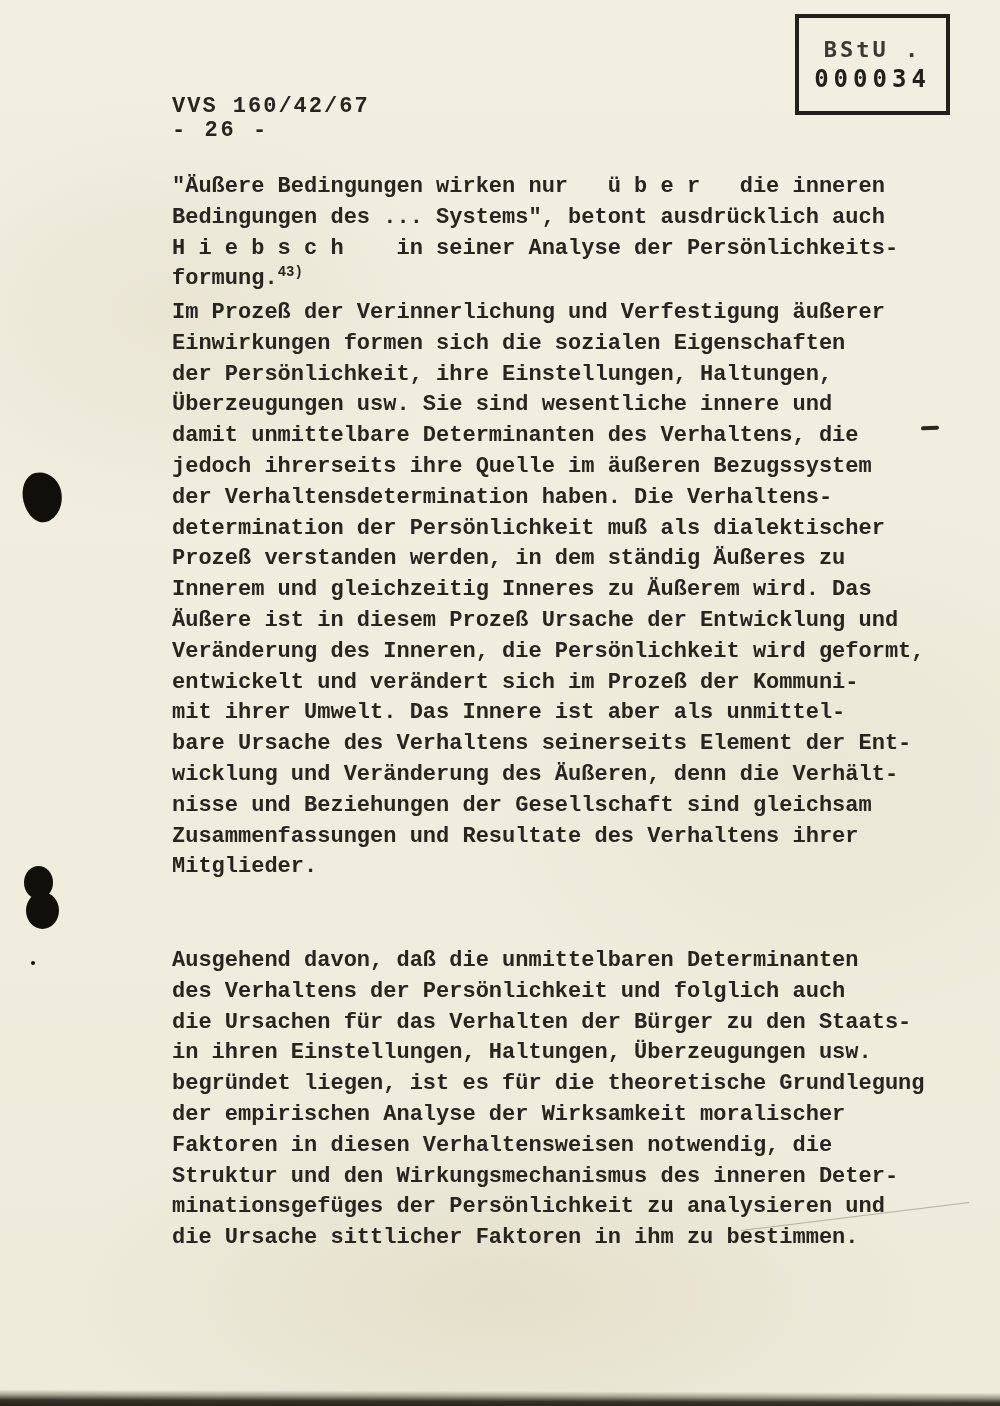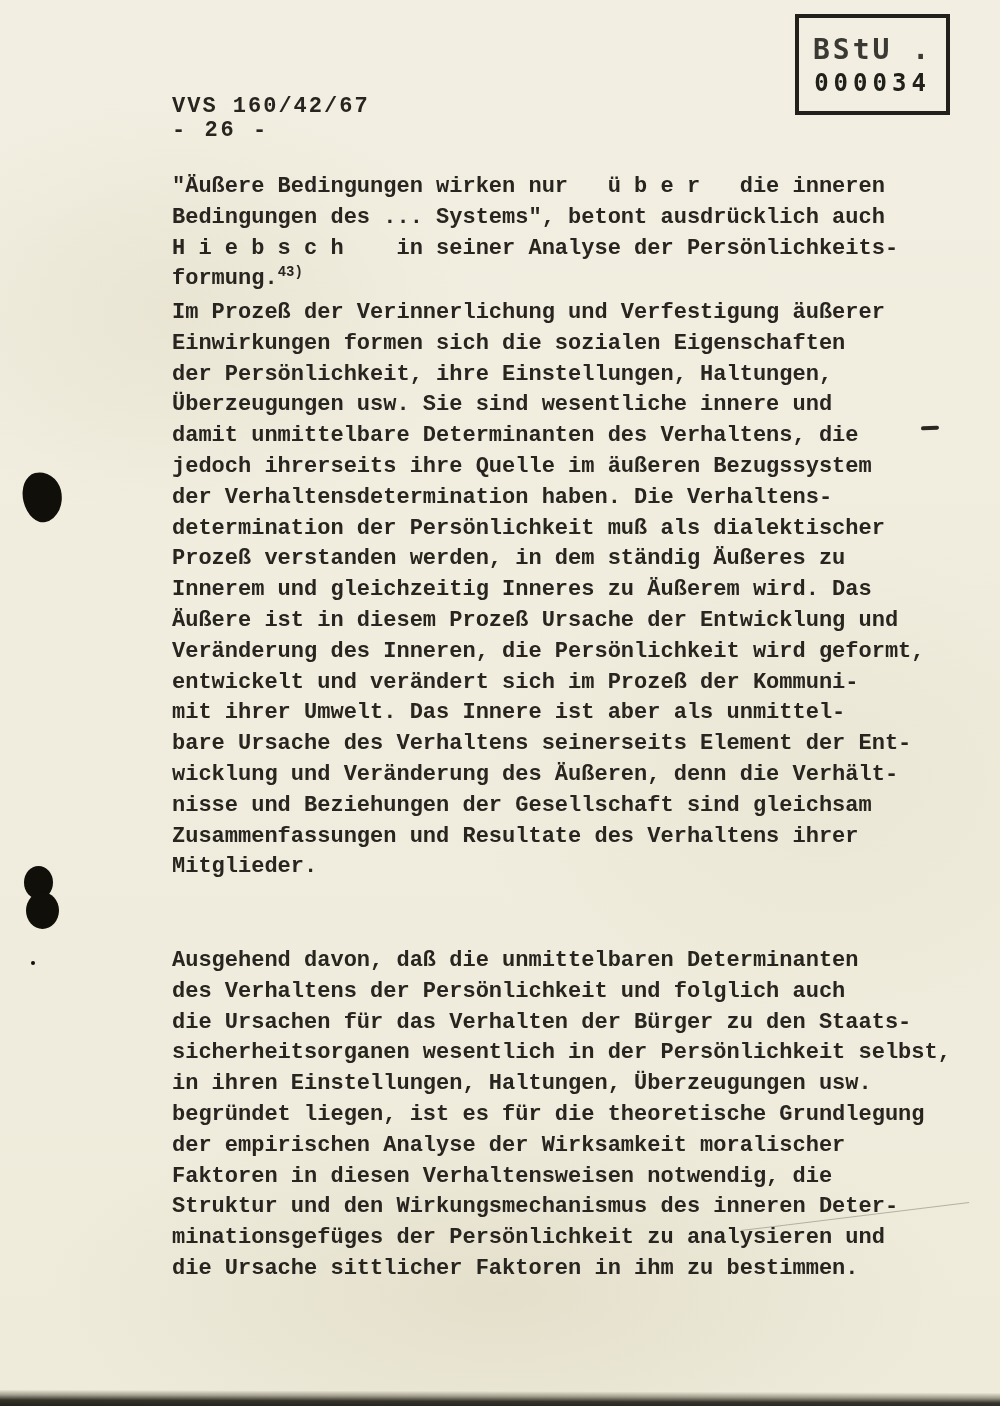--- a/index.html
+++ b/index.html
@@ -30,21 +30,21 @@
   .header-vvs{top:92px;letter-spacing:2px;}
   .page-num{top:116px;width:745px;letter-spacing:3px;}
   #stamp{
     position:absolute;left:795px;top:14px;width:147px;height:93px;
     border:4px solid #21201b;
     display:flex;flex-direction:column;align-items:center;justify-content:center;
     gap:3px;
     color:#21201b;
     font-family:"DejaVu Sans Mono","Liberation Mono",monospace;
   }
-  .stamp-l1{font-size:28px;font-weight:700;letter-spacing:3px;opacity:.88;}
+  .stamp-l1{font-size:22px;font-weight:700;letter-spacing:3px;opacity:.88;}
   .stamp-l2{font-size:24px;font-weight:700;letter-spacing:5px;}
   .sup{font-size:14px;position:relative;top:-8px;letter-spacing:0;}
   .blob{position:absolute;background:#100f09;}
   #blob1{left:23px;top:472px;width:39px;height:50px;border-radius:46% 54% 58% 42%/50% 45% 55% 50%;transform:rotate(-14deg);}
   #blob2a{left:24px;top:866px;width:29px;height:33px;border-radius:50%;}
   #blob2b{left:26px;top:892px;width:33px;height:37px;border-radius:50%;}
   #blob-dot{left:31px;top:961px;width:4px;height:4px;border-radius:50%;}
   #margin-dash{position:absolute;left:921px;top:426px;width:18px;height:4px;background:#2a2721;border-radius:2px;transform:rotate(-3deg);}
   #scratch{position:absolute;left:740px;top:1216px;width:230px;height:1px;background:rgba(110,104,88,.45);transform:rotate(-7deg);}
   #scan-edge{
@@ -99,21 +99,20 @@
       <div class="line">nisse und Beziehungen der Gesellschaft sind gleichsam</div>
       <div class="line">Zusammenfassungen und Resultate des Verhaltens ihrer</div>
       <div class="line">Mitglieder.</div>
     </div>
 
   <div class="type" style="top:946px">
 
   <div class="line">Ausgehend davon, daß die unmittelbaren Determinanten</div>
       <div class="line">des Verhaltens der Persönlichkeit und folglich auch</div>
       <div class="line">die Ursachen für das Verhalten der Bürger zu den Staats-</div>
-      <div class="line">sicherheitsorganen wesentlich in der Persönlichkeit selbst,</div>
       <div class="line">in ihren Einstellungen, Haltungen, Überzeugungen usw.</div>
       <div class="line">begründet liegen, ist es für die theoretische Grundlegung</div>
       <div class="line">der empirischen Analyse der Wirksamkeit moralischer</div>
       <div class="line">Faktoren in diesen Verhaltensweisen notwendig, die</div>
       <div class="line">Struktur und den Wirkungsmechanismus des inneren Deter-</div>
       <div class="line">minationsgefüges der Persönlichkeit zu analysieren und</div>
       <div class="line">die Ursache sittlicher Faktoren in ihm zu bestimmen.</div>
     </div>
 
   <div class="blob" id="blob1"></div>

